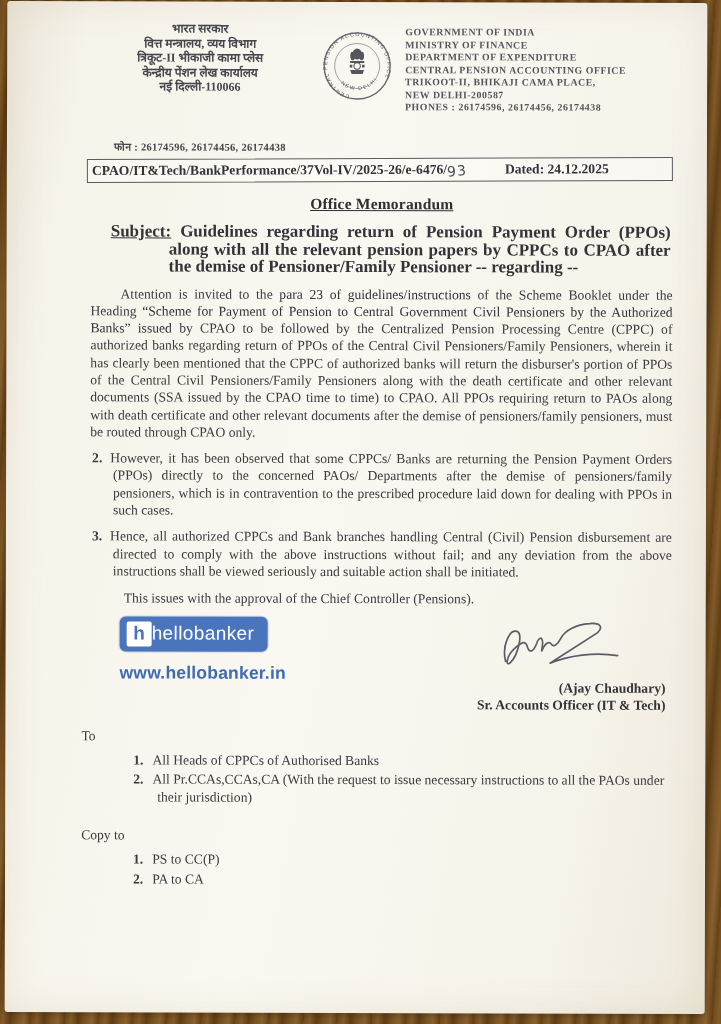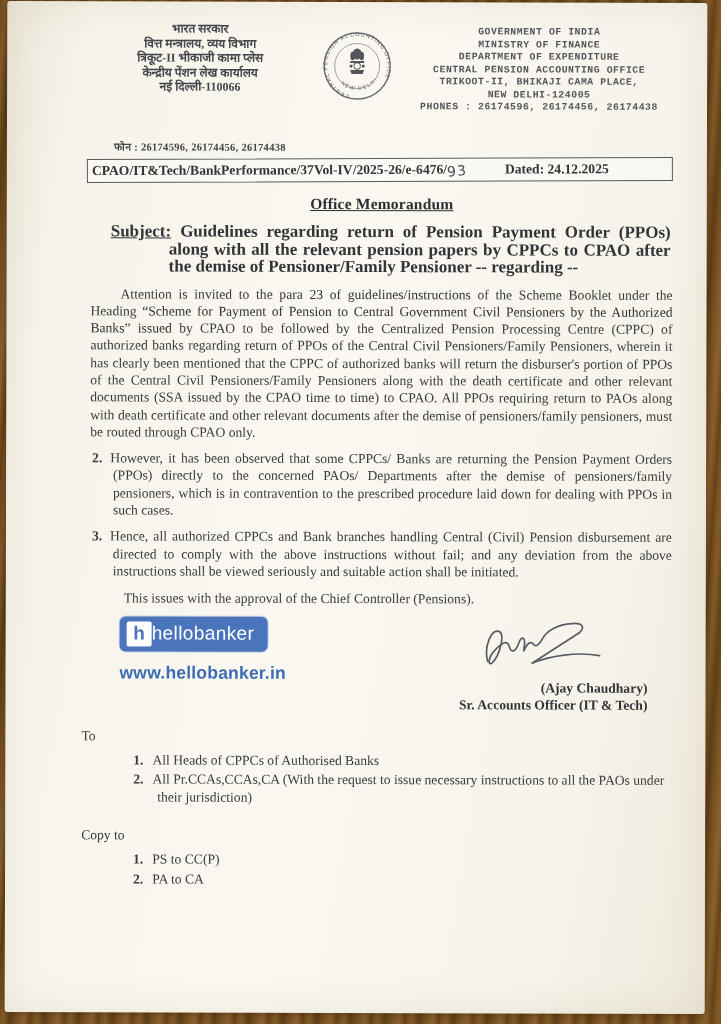--- a/index.html
+++ b/index.html
@@ -18,21 +18,21 @@
     padding:20px 34px 0 84px;
     box-sizing:border-box;
     color:#3b3b3f;
   }
   
   .hdr{display:flex;align-items:flex-start;}
   .hdr-hi{width:218px;text-align:center;font-weight:bold;color:#46464c;
     font-size:12px;line-height:14.5px;font-family:"Liberation Serif",serif;}
   .hdr-hi .phone{font-size:10.5px;letter-spacing:.3px;margin-top:46px;}
   .hdr-seal{width:96px;display:flex;justify-content:center;padding-top:8px;}
-  .hdr-en{flex:1;text-align:center;font-family:Liberation Mono, monospace;
+  .hdr-en{flex:1;text-align:left;font-family:Liberation Serif, serif;
     font-weight:bold;color:#55555b;font-size:9.8px;line-height:12.5px;letter-spacing:.55px;padding-top:4px;}
   
   .refbox{
     margin:3px 0 0 -4px;border:1.6px solid #5a5a60;padding:2px 6px 3px 4px;
     display:flex;align-items:baseline;font-weight:bold;font-size:13.6px;color:#333338;
     transform:rotate(-0.35deg);background:rgba(255,255,255,.35);
   }
   .refbox .hand{font-family:"DejaVu Sans",sans-serif;font-weight:normal;color:#4a4a58;
     font-size:14px;transform:rotate(-5deg) translateY(2px);display:inline-block;letter-spacing:1px;}
   .refbox .dated{margin-left:38px;}
@@ -53,21 +53,21 @@
   .sig-row{display:flex;justify-content:space-between;margin-top:9px;}
   .logo-wrap{margin-left:30px;}
   .logo{background:#4a74bb;border-radius:6px;display:inline-flex;align-items:center;
     padding:5px 13px 5px 7px;box-shadow:0 0 0 1px rgba(74,116,187,.25);}
   .logo-sq{width:25px;height:25px;background:#ffffff;display:flex;align-items:center;justify-content:center;
     font-family:"Liberation Sans",sans-serif;font-weight:bold;font-size:19px;color:#4a74bb;border-radius:2px;}
   .logo-label{font-family:"Liberation Sans",sans-serif;color:#ffffff;font-size:19px;
     letter-spacing:.4px;}
   .logo-url{font-family:"Liberation Sans",sans-serif;color:#3c6cb4;font-weight:bold;
     font-size:17.5px;margin-top:11px;letter-spacing:.2px;}
-  .sig-block{text-align:center;margin-right:24px;}
+  .sig-block{text-align:center;margin-right:6px;}
   .sig-scribble{margin-right:18px;}
   .sig-name{font-weight:bold;font-size:13.6px;color:#333338;line-height:17px;text-align:right;}
   
   .dist{font-size:13.6px;color:#3b3b3f;}
   .dist .head{margin:16px 0 0 -8px;}
   .dist ol{margin:7px 0 0 0;padding:0 0 0 44px;}
   .dist li{margin-bottom:2px;line-height:17.5px;list-style:none;padding-left:24px;text-indent:-24px;}
   .dist li .n{font-weight:bold;padding-right:9px;}
   .copyto .head{margin-top:22px;}
   .seal-svg text{font-family:"Liberation Sans",sans-serif;}
@@ -114,21 +114,21 @@
         </g>
       </svg>
     </div>
 
     <div class="hdr-en">
       <div>GOVERNMENT OF INDIA</div>
       <div>MINISTRY OF FINANCE</div>
       <div>DEPARTMENT OF EXPENDITURE</div>
       <div>CENTRAL PENSION ACCOUNTING OFFICE</div>
       <div>TRIKOOT-II, BHIKAJI CAMA PLACE,</div>
-      <div>NEW DELHI-124005</div>
+      <div>NEW DELHI-200587</div>
       <div>PHONES : 26174596, 26174456, 26174438</div>
     </div>
   </div>
 
   <div class="refbox">
     <span>CPAO/IT&amp;Tech/BankPerformance/37Vol-IV/2025-26/e-6476/</span>
       <span class="hand">93</span>
     <span class="dated">Dated: 24.12.2025</span>
   </div>
 

